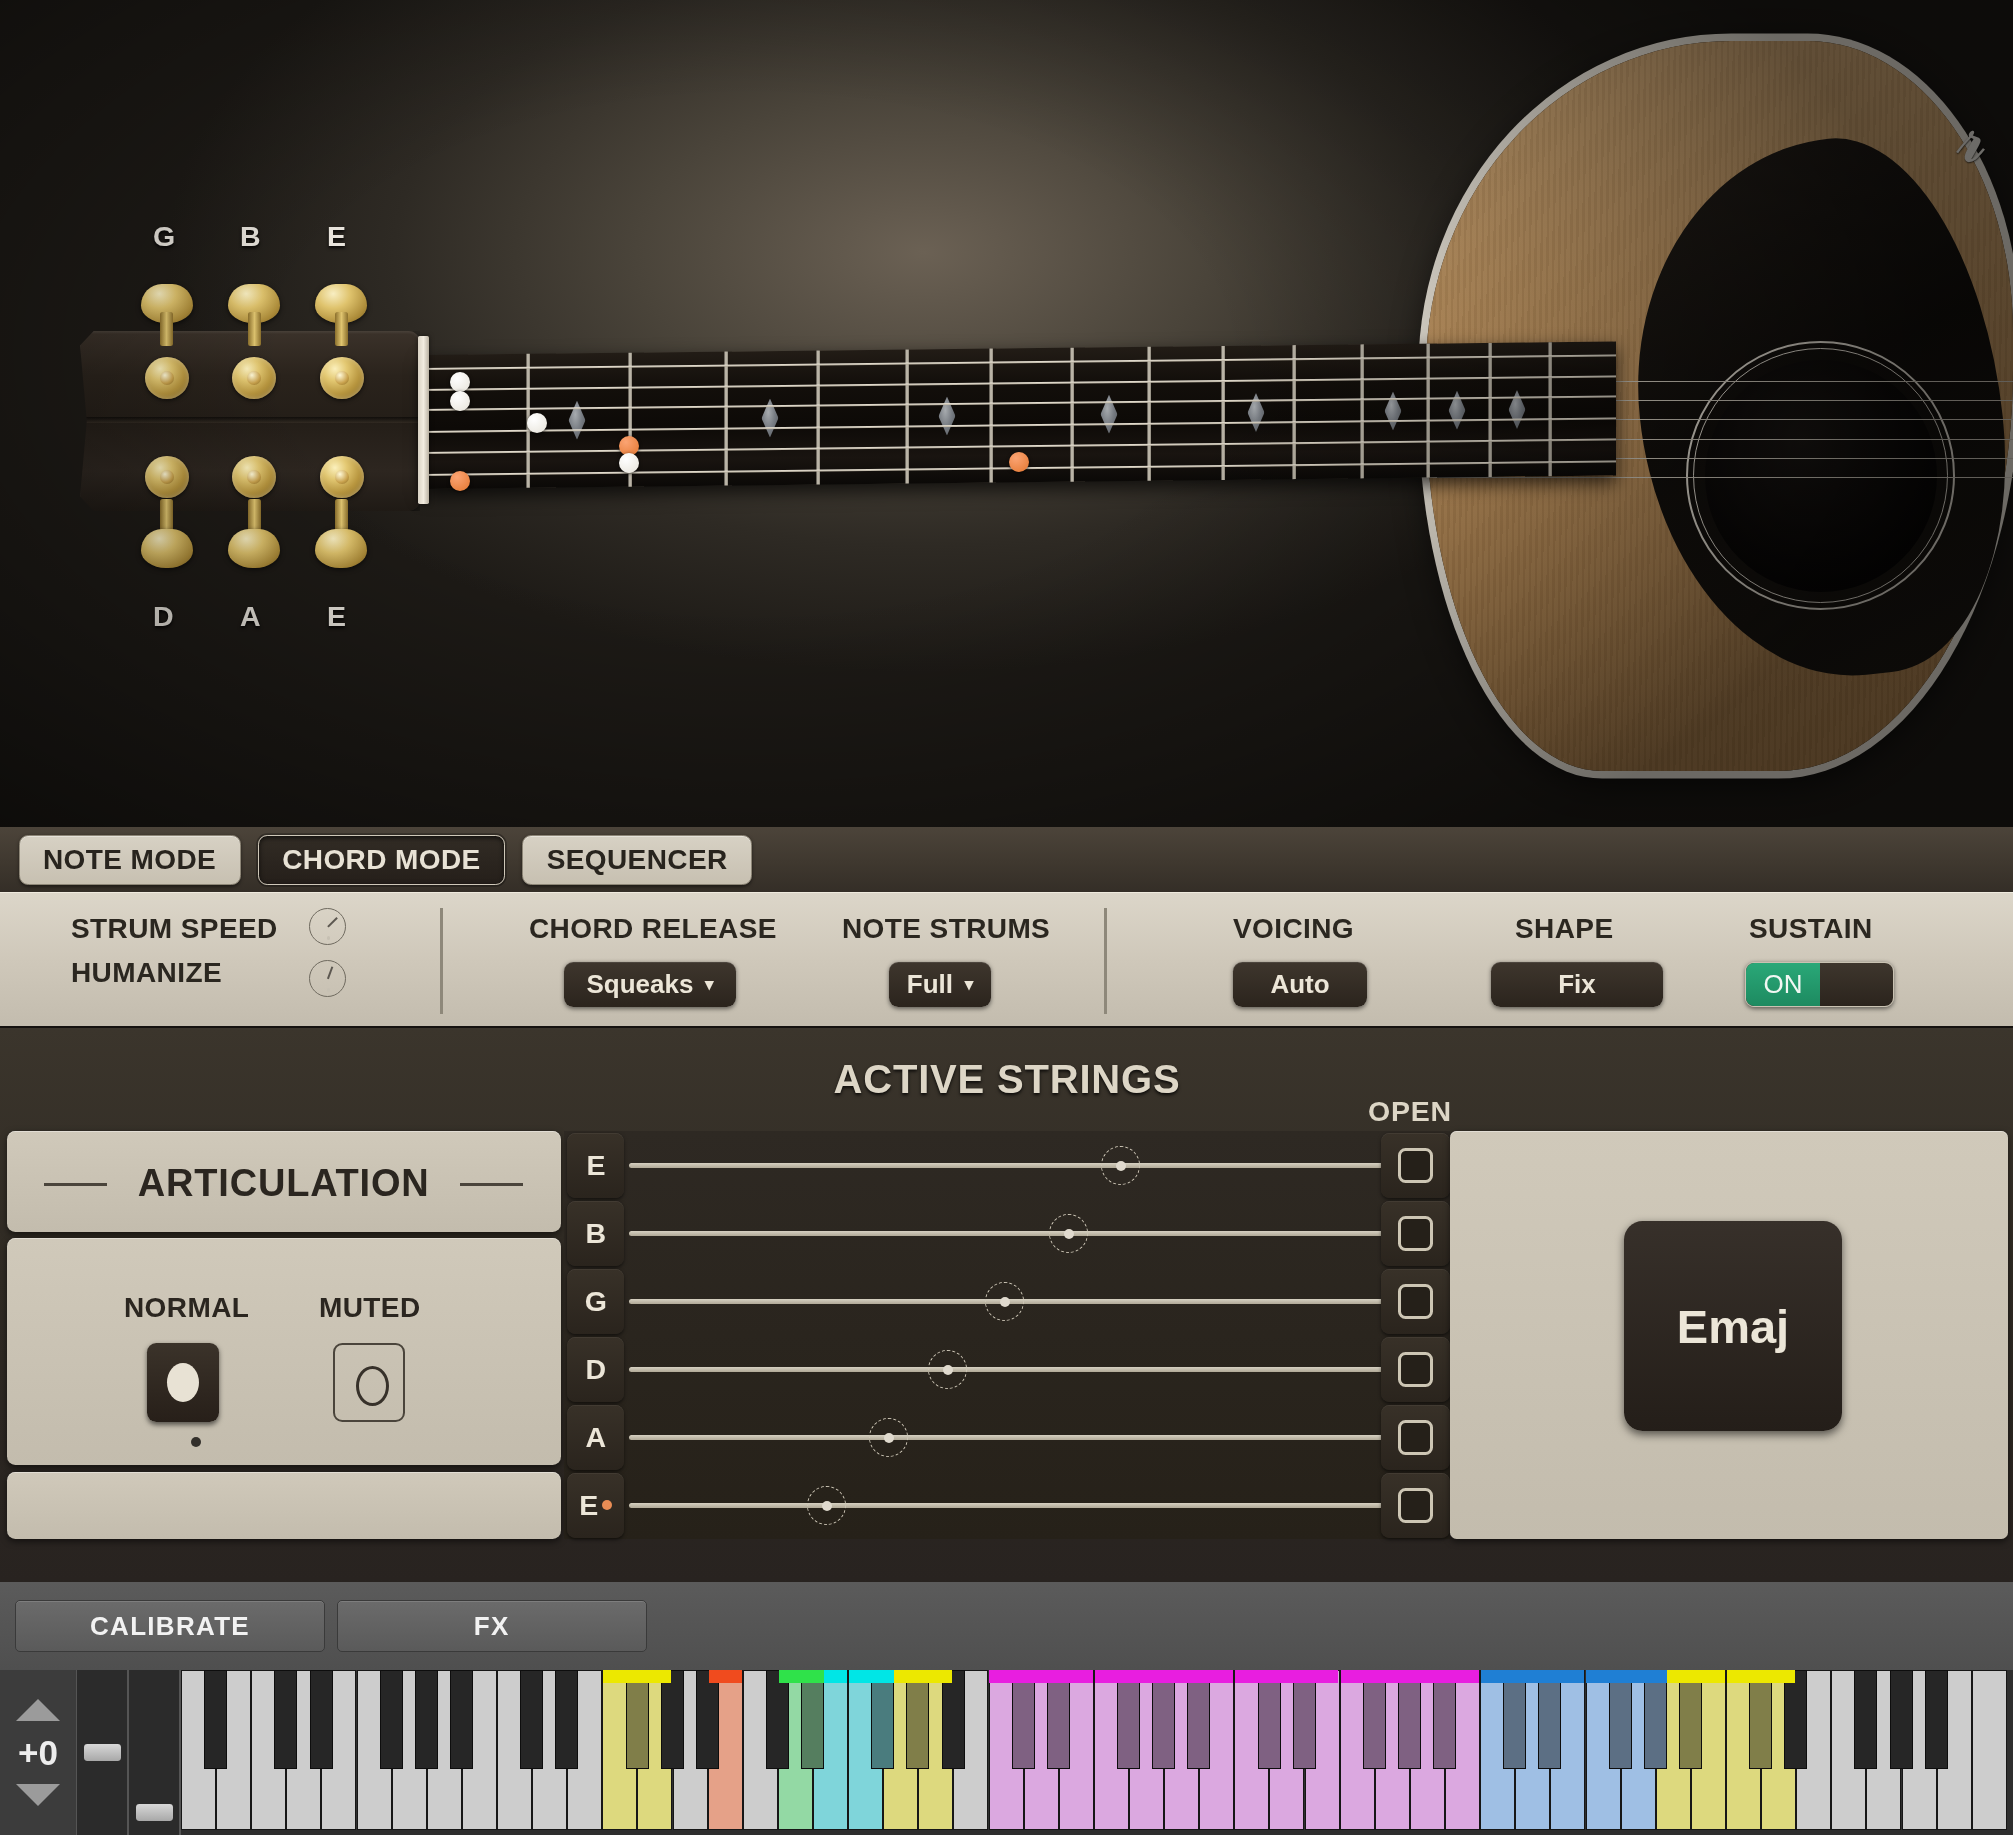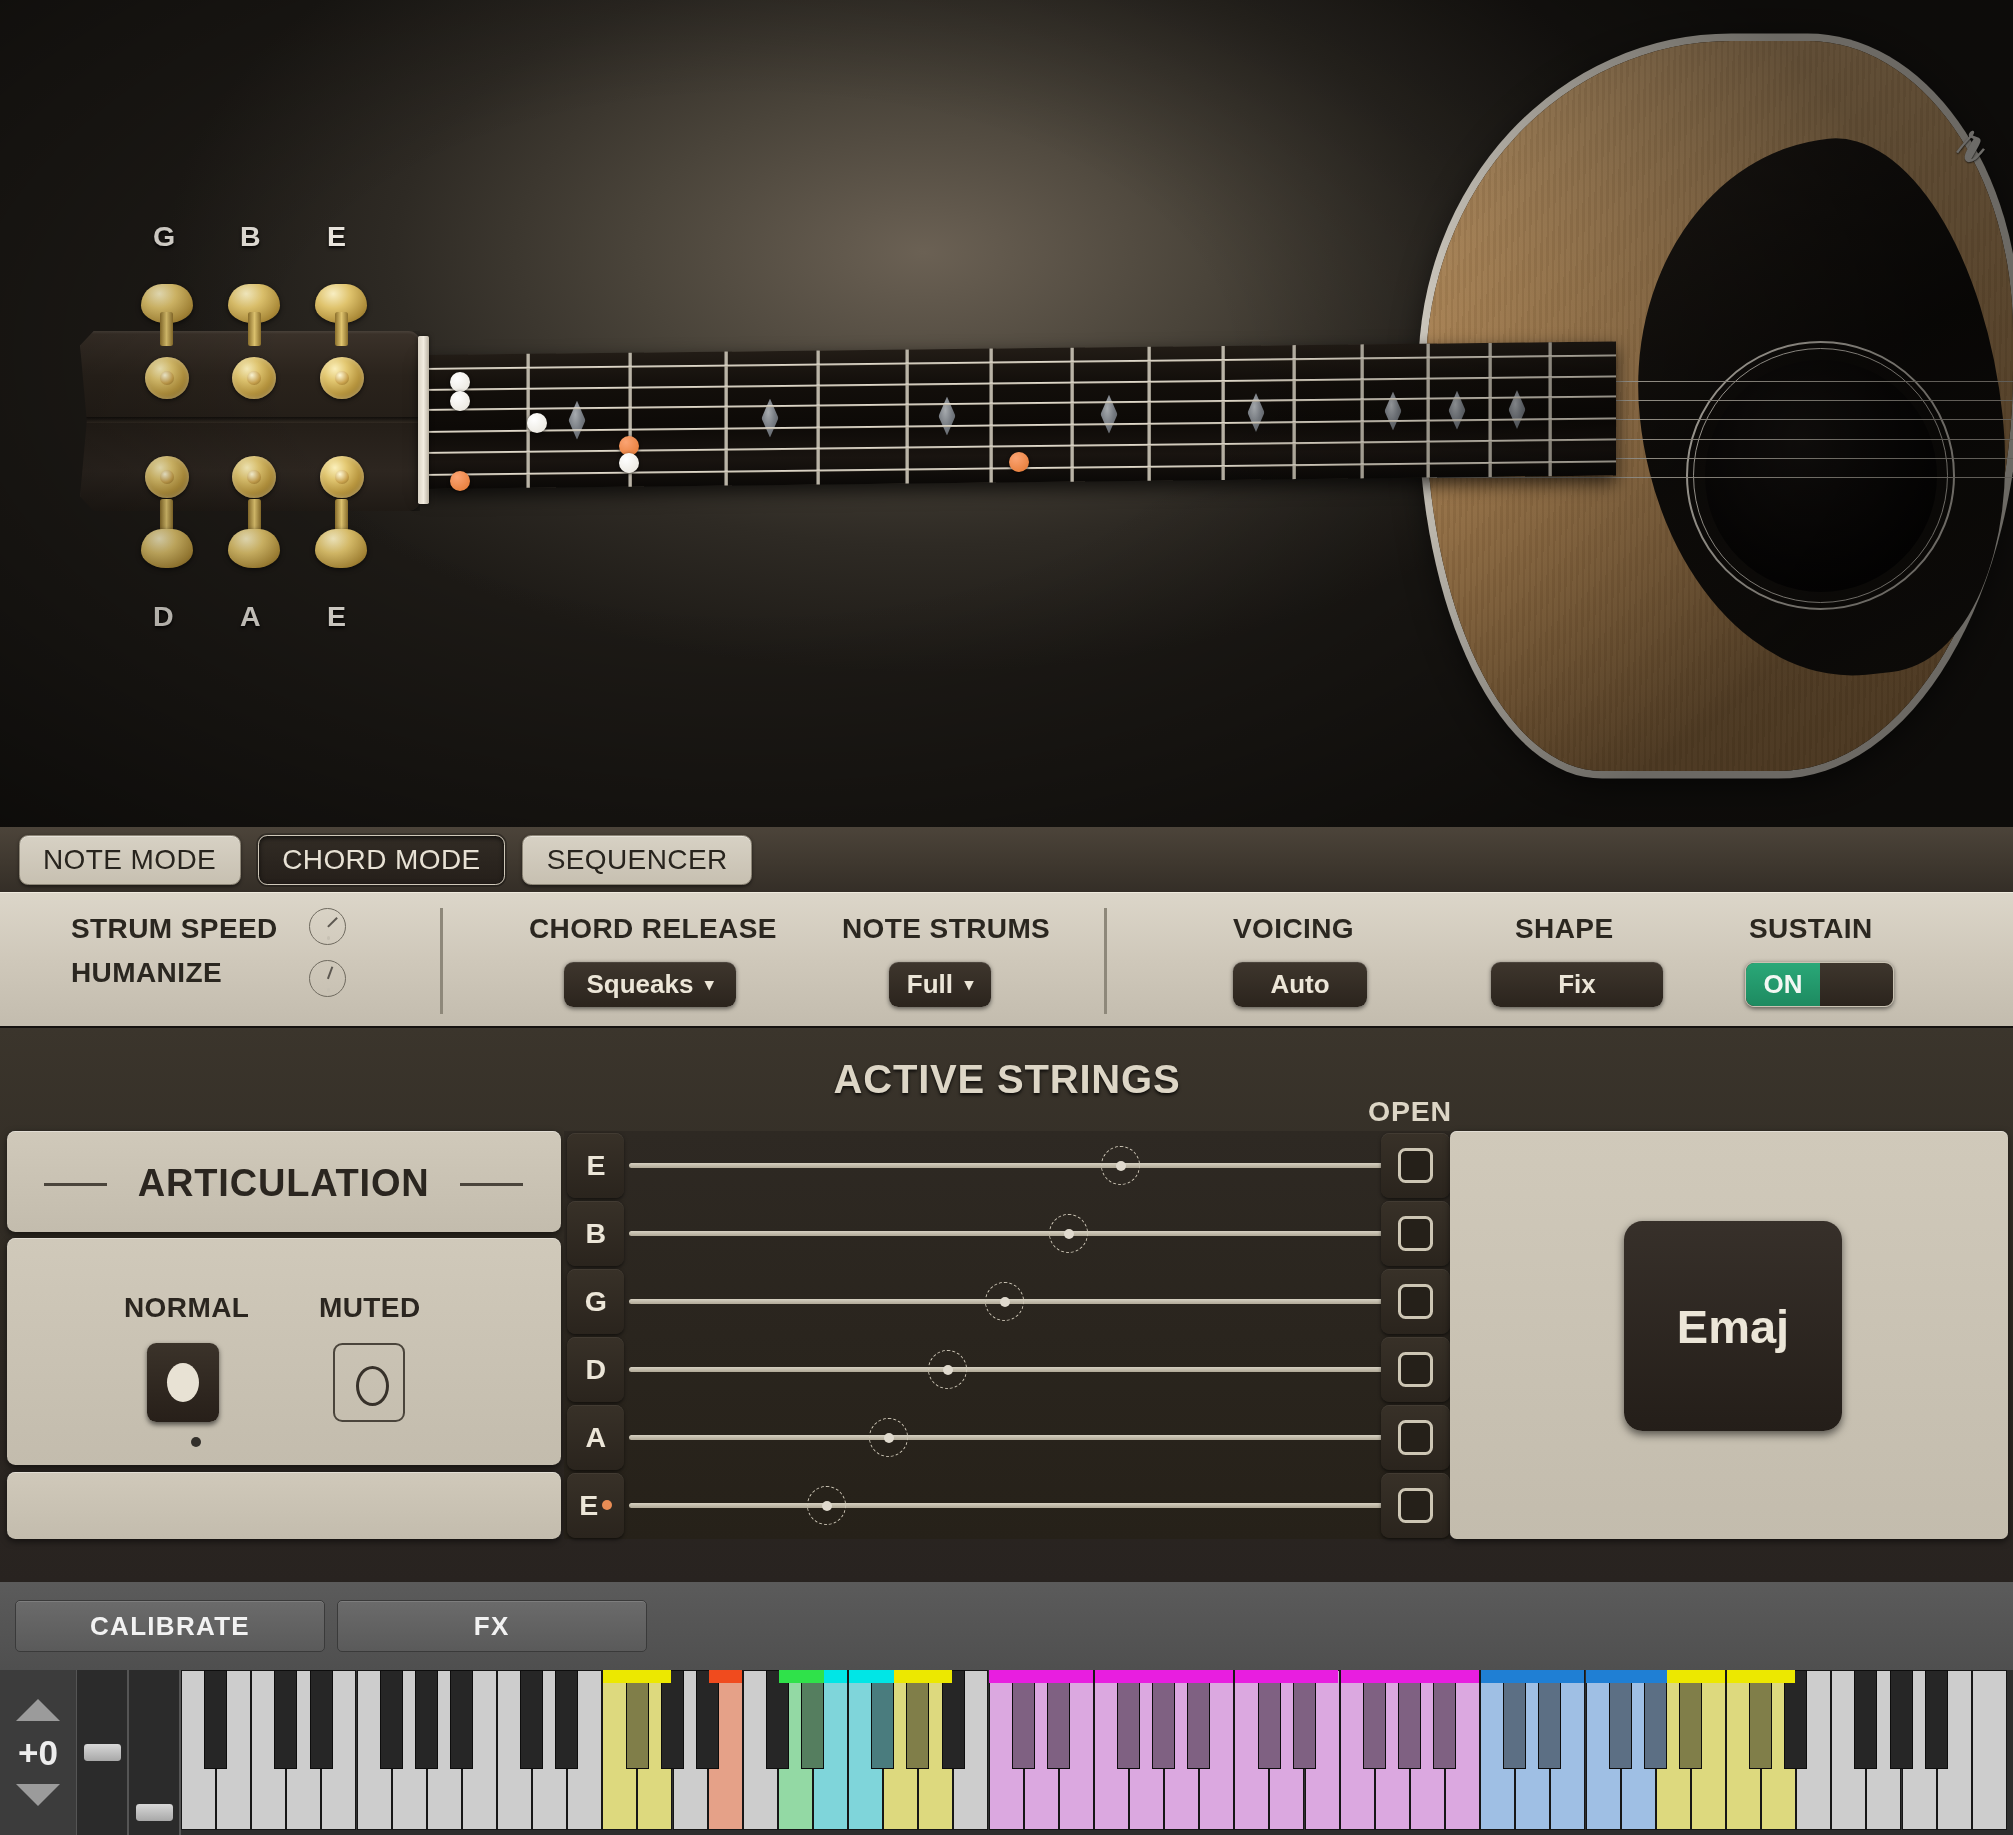--- a/index.html
+++ b/index.html
@@ -141,21 +141,21 @@
 
   
   #modebar{
     position:absolute;left:0;top:827px;width:2014px;height:65px;
     background:linear-gradient(180deg,#4c443a 0%,#3f382f 55%,#342e27 100%);
     display:flex;align-items:center;padding-left:18.5px;gap:17px;
   }
   .modebtn{
     height:50px;padding:0 23.5px;border-radius:9.2px;
     display:flex;align-items:center;justify-content:center;
-    font-size:28px;font-weight:normal;letter-spacing:0.4px;cursor:pointer;
+    font-size:28px;font-weight:bold;letter-spacing:0.4px;cursor:pointer;
     background:linear-gradient(180deg,#d7d1c4 0%,#c7c0b1 100%);
     color:#28241e;border:0.8px solid #8d8677;
     box-shadow:0 1.7px 3.4px rgba(0,0,0,.45), inset 0 0.8px 0 rgba(255,255,255,.5);
   }
   .modebtn.active{
     background:linear-gradient(180deg,#322c25 0%,#251f1a 100%);
     color:#e8e2d5;border:1.7px solid #cfc8b9;
     box-shadow:0 0 0 1.7px rgba(0,0,0,.3), inset 0 1.7px 5px rgba(0,0,0,.7);
   }
 
@@ -195,21 +195,21 @@
   .caret{font-size:17px;}
   .toggle{
     position:absolute;height:45px;width:149px;border-radius:9.2px;
     background:linear-gradient(180deg,#3e362d 0%,#2b241d 100%);
     box-shadow:0 1.7px 4.2px rgba(0,0,0,.5);cursor:pointer;overflow:hidden;
     border:1.7px solid #c9c2b2;
   }
   .toggle .on{
     position:absolute;left:0;top:0;bottom:0;width:74px;
     background:linear-gradient(180deg,#2aa878,#1d8a60);
-    color:#f2f7f3;font-size:26px;font-weight:bold;
+    color:#f2f7f3;font-size:26px;font-weight:normal;
     display:flex;align-items:center;justify-content:center;
   }
 
   
   #strings-sec{
     position:absolute;left:0;top:1028px;width:2014px;height:554px;
     background:linear-gradient(180deg,#3b352c 0%,#2f2a23 45%,#282320 100%);
   }
   #as-title{
     position:absolute;left:0;top:1057px;width:2014px;text-align:center;

